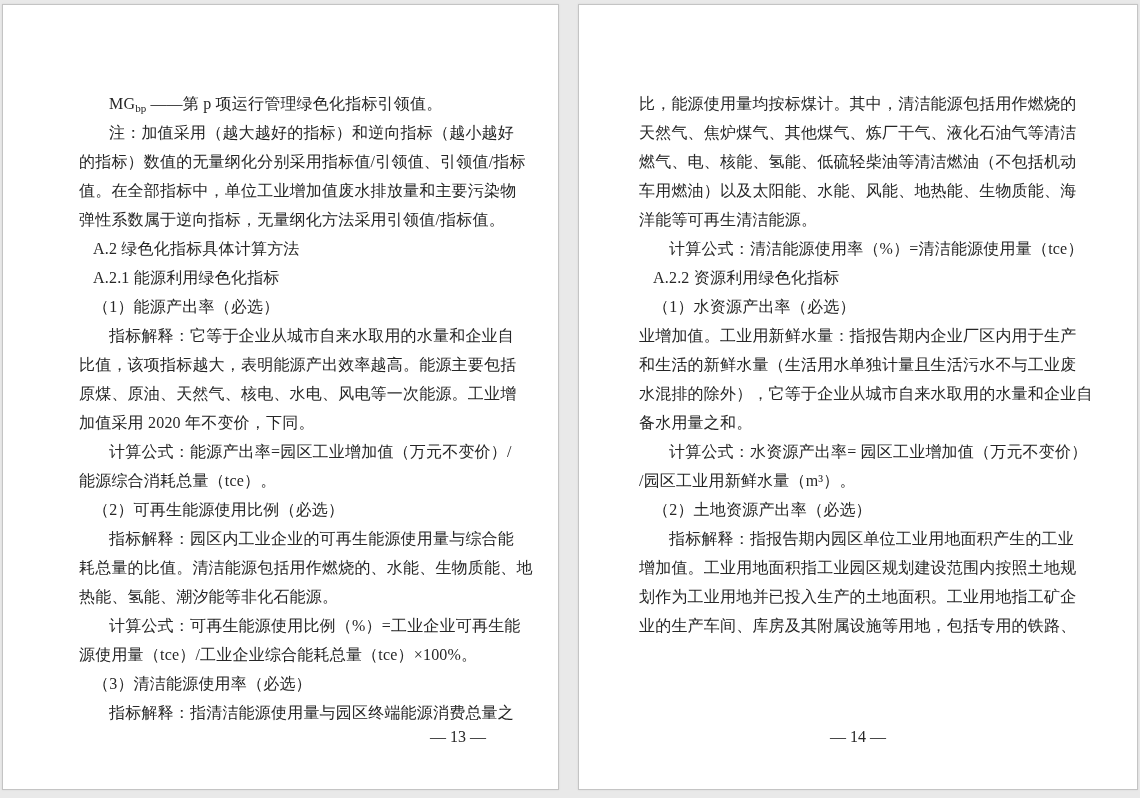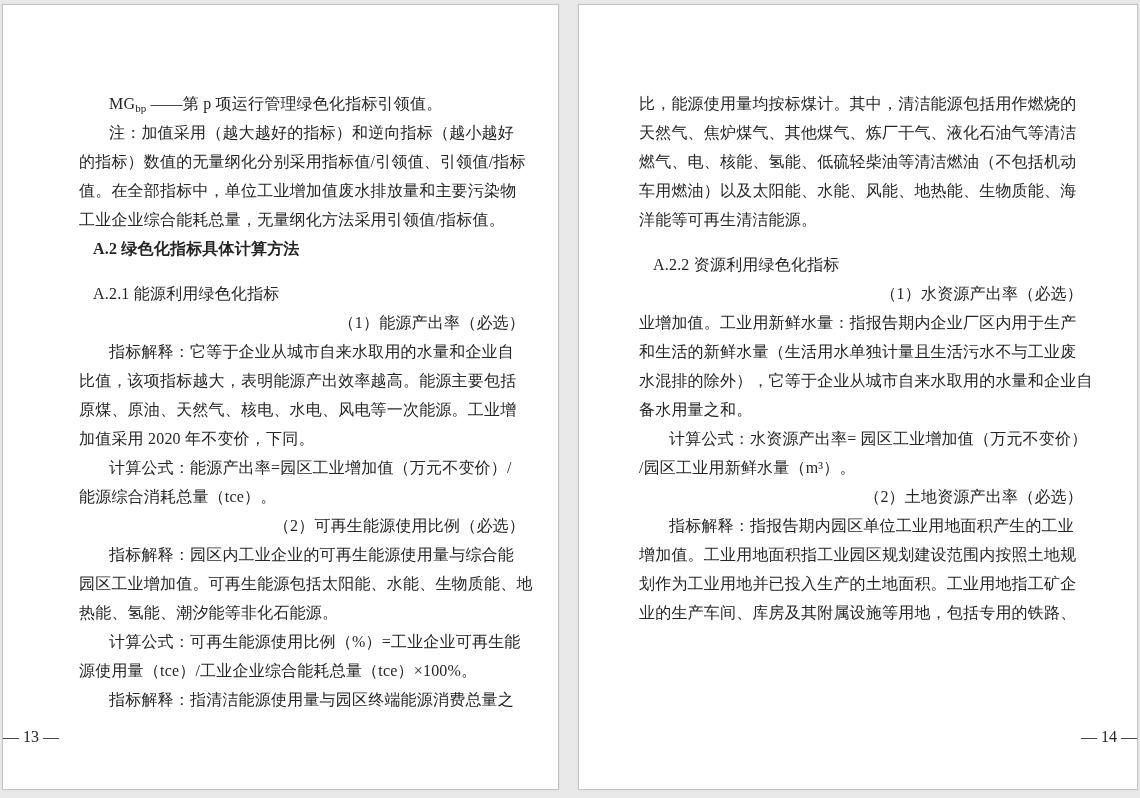--- a/index.html
+++ b/index.html
@@ -35,79 +35,81 @@
     font-size: 16px;
     line-height: 29px;
     letter-spacing: 0.2px;
     white-space: nowrap;
   }
   .page-left  .textblock { left: 76px; width: 446px; }
   .page-right .textblock { left: 60px; width: 444px; }
 
   .line { height: 29px; }
   .line.p { text-indent: 30px; }            
-  .line.h { text-indent: 14px; font-weight: bold; } 
-  .line.s { text-indent: 14px; margin-top: 16px; }            
-  .line.n { text-indent: 14px; text-align: right; }            
+  .line.h { text-indent: 14px; font-weight: normal; } 
+  .line.s { text-indent: 14px; }            
+  .line.n { text-indent: 14px; }            
   .sub {
     font-size: 11px;
     vertical-align: -3px;
     letter-spacing: 0;
   }
   .footer {
     position: absolute;
     top: 720px;
     left: 0;
     width: 100%;
     box-sizing: border-box;
     font-size: 16px;
     line-height: 24px;
   }
-  .footer-left  { padding-right: 72px; }
-  .footer-right { text-align: right;   }
+  .footer-left  { text-align: right; padding-right: 72px; }
+  .footer-right { text-align: center;   }
 </style>
 </head>
 <body>
 
 <div class="viewer">
 
   <div class="page page-left">
     <div class="textblock">
         <div class="line p"><span>MG</span><span class="sub">bp</span><span> ——第 p 项运行管理绿色化指标引领值。</span></div>
         <div class="line p">注：加值采用（越大越好的指标）和逆向指标（越小越好</div>
         <div class="line">的指标）数值的无量纲化分别采用指标值/引领值、引领值/指标</div>
         <div class="line">值。在全部指标中，单位工业增加值废水排放量和主要污染物</div>
-        <div class="line">工业企业综合能耗总量，无量纲化方法采用引领值/指标值。</div>
+        <div class="line">弹性系数属于逆向指标，无量纲化方法采用引领值/指标值。</div>
         <div class="line h">A.2 绿色化指标具体计算方法</div>
         <div class="line s">A.2.1 能源利用绿色化指标</div>
         <div class="line n">（1）能源产出率（必选）</div>
         <div class="line p">指标解释：它等于企业从城市自来水取用的水量和企业自</div>
         <div class="line">比值，该项指标越大，表明能源产出效率越高。能源主要包括</div>
         <div class="line">原煤、原油、天然气、核电、水电、风电等一次能源。工业增</div>
         <div class="line">加值采用 2020 年不变价，下同。</div>
         <div class="line p">计算公式：能源产出率=园区工业增加值（万元不变价）/</div>
         <div class="line">能源综合消耗总量（tce）。</div>
         <div class="line n">（2）可再生能源使用比例（必选）</div>
         <div class="line p">指标解释：园区内工业企业的可再生能源使用量与综合能</div>
-        <div class="line">园区工业增加值。可再生能源包括太阳能、水能、生物质能、地</div>
+        <div class="line">耗总量的比值。清洁能源包括用作燃烧的、水能、生物质能、地</div>
         <div class="line">热能、氢能、潮汐能等非化石能源。</div>
         <div class="line p">计算公式：可再生能源使用比例（%）=工业企业可再生能</div>
         <div class="line">源使用量（tce）/工业企业综合能耗总量（tce）×100%。</div>
+        <div class="line n">（3）清洁能源使用率（必选）</div>
         <div class="line p">指标解释：指清洁能源使用量与园区终端能源消费总量之</div>
       </div>
     <div class="footer footer-left">— 13 —</div>
   </div>
 
   <div class="page page-right">
     <div class="textblock">
         <div class="line">比，能源使用量均按标煤计。其中，清洁能源包括用作燃烧的</div>
         <div class="line">天然气、焦炉煤气、其他煤气、炼厂干气、液化石油气等清洁</div>
         <div class="line">燃气、电、核能、氢能、低硫轻柴油等清洁燃油（不包括机动</div>
         <div class="line">车用燃油）以及太阳能、水能、风能、地热能、生物质能、海</div>
         <div class="line">洋能等可再生清洁能源。</div>
+        <div class="line p">计算公式：清洁能源使用率（%）=清洁能源使用量（tce）</div>
         <div class="line s">A.2.2 资源利用绿色化指标</div>
         <div class="line n">（1）水资源产出率（必选）</div>
         <div class="line">业增加值。工业用新鲜水量：指报告期内企业厂区内用于生产</div>
         <div class="line">和生活的新鲜水量（生活用水单独计量且生活污水不与工业废</div>
         <div class="line">水混排的除外），它等于企业从城市自来水取用的水量和企业自</div>
         <div class="line">备水用量之和。</div>
         <div class="line p">计算公式：水资源产出率= 园区工业增加值（万元不变价）</div>
         <div class="line">/园区工业用新鲜水量（m³）。</div>
         <div class="line n">（2）土地资源产出率（必选）</div>
         <div class="line p">指标解释：指报告期内园区单位工业用地面积产生的工业</div>

